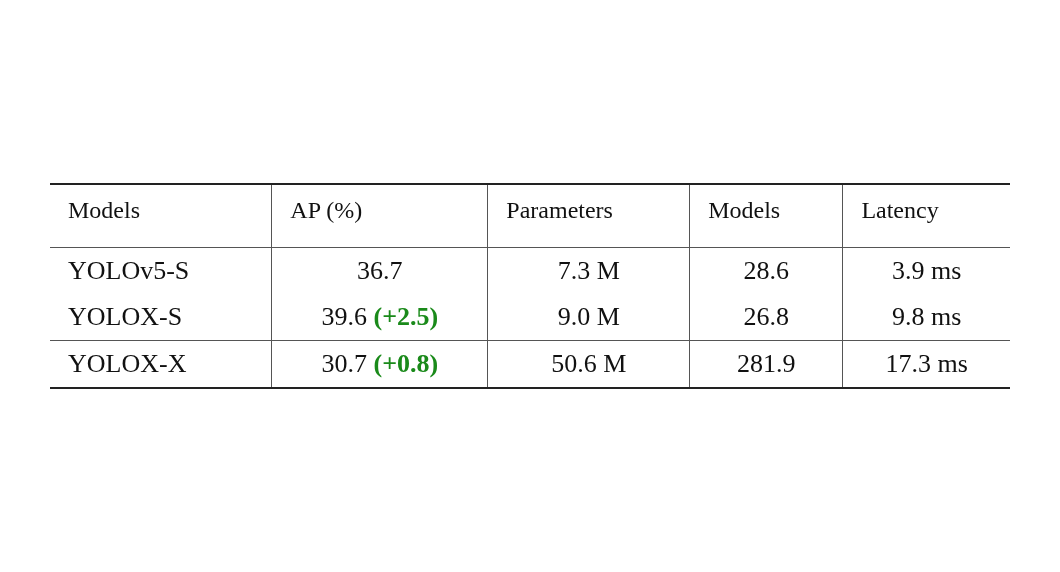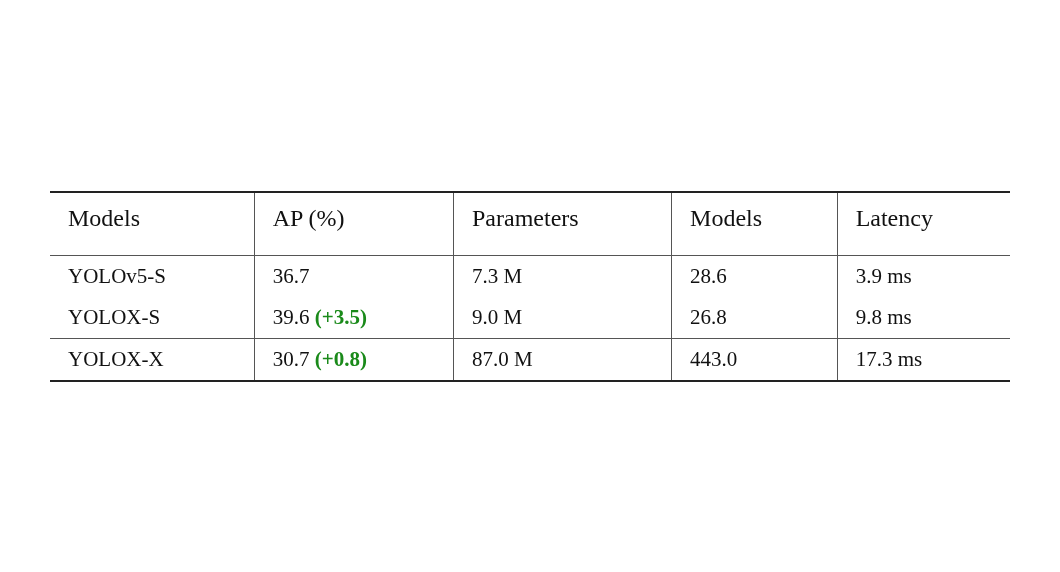--- a/index.html
+++ b/index.html
@@ -35,29 +35,30 @@
       text-align: left;
       vertical-align: bottom;
     }
 
     thead tr th.divider {
       border-left: 1.5px solid #555;
       margin-top: 32px;
     }
 
     tbody tr td {
-      font-size: 21px;
+      font-size: 26px;
       color: #111;
       padding: 8px 18px;
       text-align: left;
       vertical-align: middle;
     }
 
     tbody tr td.divider {
       border-left: 1.5px solid #555;
+      text-align: center;
     }
 
     .bold {
       font-weight: normal;
     }
 
     .green {
       color: #1a8a1a;
       font-weight: bold;
     }
@@ -92,27 +93,27 @@
     <tbody id="table-body">
     <tr>
           <td>YOLOv5-S</td>
           <td class="divider">36.7</td>
           <td class="divider">7.3 M</td>
           <td class="divider">28.6</td>
           <td class="divider">3.9 ms</td>
         </tr>
         <tr class="row-group">
           <td>YOLOX-S</td>
-          <td class="divider"><span class="bold">39.6 </span><span class="green">(+3.5)</span></td>
+          <td class="divider"><span class="bold">39.6 </span><span class="green">(+2.5)</span></td>
           <td class="divider">9.0 M</td>
           <td class="divider">26.8</td>
           <td class="divider">9.8 ms</td>
         </tr>
         <tr class="last-group">
           <td>YOLOX-X</td>
           <td class="divider"><span class="bold">30.7 </span><span class="green">(+0.8)</span></td>
-          <td class="divider">87.0 M</td>
-          <td class="divider">443.0</td>
+          <td class="divider">50.6 M</td>
+          <td class="divider">281.9</td>
           <td class="divider">17.3 ms</td>
         </tr>
       </tbody>
   </table>
 </div>
 
 </body></html>

